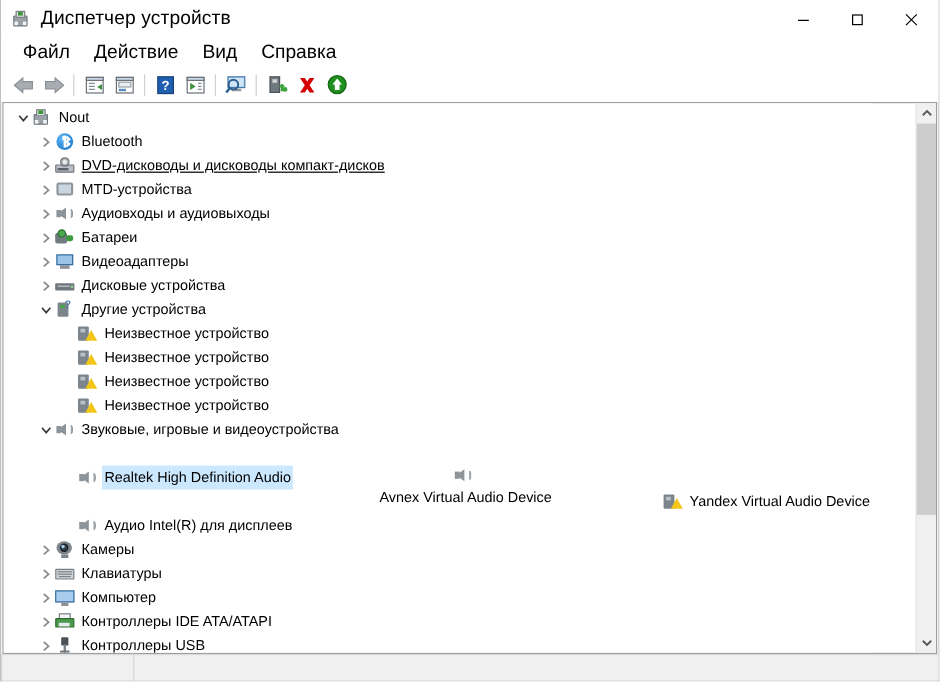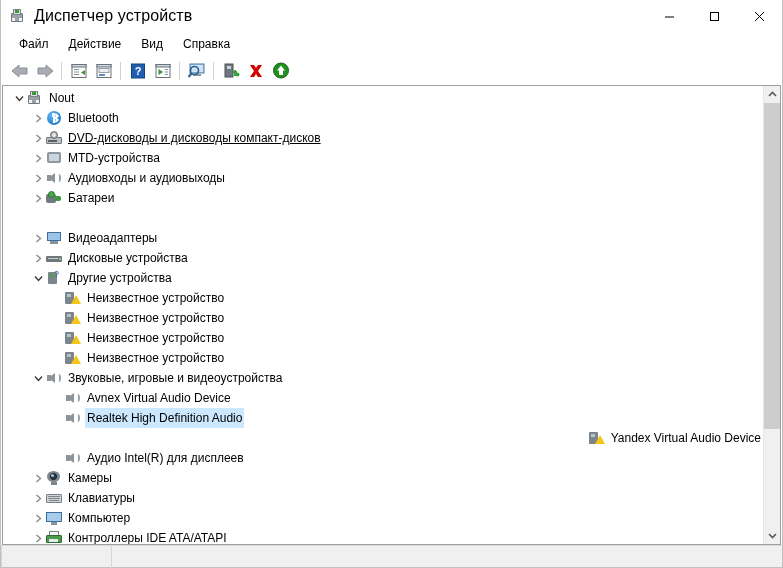--- a/index.html
+++ b/index.html
@@ -57,21 +57,21 @@
   
   #menubar {
     height: 25px; min-height: 25px;
     background: #ffffff;
     display: flex;
     align-items: center;
     padding-left: 8px;
     border-bottom: 1px solid #ffffff;
   }
   .menu-item {
-    font-size: 12px;
+    font-size: 16px;
     color: #000000;
     padding: 3px 10px 4px 10px;
     cursor: default;
     white-space: nowrap;
   }
 
   
   #toolbar {
     height: 28px; min-height: 28px;
     background: #ffffff;
@@ -97,20 +97,21 @@
   #content-wrap {
     flex: 1 1 auto;
     display: flex;
     border: 1px solid #9e9e9e;
     border-left: 1px solid #9e9e9e;
     border-right: 1px solid #9e9e9e;
     margin: 0 1px 0 1px;
     background: #ffffff;
     overflow: hidden;
     position: relative;
+    gap: 36px;
   }
   #tree {
     flex: 1 1 auto;
     overflow: hidden;
     padding-top: 2px;
     position: relative;
     background: #ffffff;
   }
   .row {
     height: 20px;
@@ -504,21 +505,21 @@
               <path d="M2.5,1 L6.5,4.5 L2.5,8" fill="none" stroke="#8a8a8a" stroke-width="1.4"></path>
             </svg>
           </div>
           <div class="icon ic-batt">
             <div class="body"></div>
             <div class="tip"></div>
             <div class="grn"></div>
           </div>
           <span class="lbl">Батареи</span>
         </div>
-        <div class="row" style="padding-left: 27px; margin-top: 20px;">
+        <div class="row" style="padding-left: 27px;">
           <div class="twisty">
             <svg width="9" height="9" viewBox="0 0 9 9">
               <path d="M2.5,1 L6.5,4.5 L2.5,8" fill="none" stroke="#8a8a8a" stroke-width="1.4"></path>
             </svg>
           </div>
           <div class="icon ic-disp">
             <div class="scr"></div>
             <div class="scr2"></div>
             <div class="stand"></div>
           </div>
@@ -592,21 +593,21 @@
               <path d="M1,2.5 L4.5,6.5 L8,2.5" fill="none" stroke="#3a3a3a" stroke-width="1.4"></path>
             </svg>
           </div>
           <div class="icon ic-spk">
             <div class="base"></div>
             <div class="cone"></div>
             <div class="w1"></div>
           </div>
           <span class="lbl">Звуковые, игровые и видеоустройства</span>
         </div>
-        <div class="row" style="padding-left: 46px;">
+        <div class="row" style="padding-left: 46px; flex-direction: column;">
           <div class="twisty"></div>
           <div class="icon ic-spk">
             <div class="base"></div>
             <div class="cone"></div>
             <div class="w1"></div>
           </div>
           <span class="lbl">Avnex Virtual Audio Device</span>
         </div>
         <div class="row selected" style="padding-left: 46px;">
           <div class="twisty"></div>

